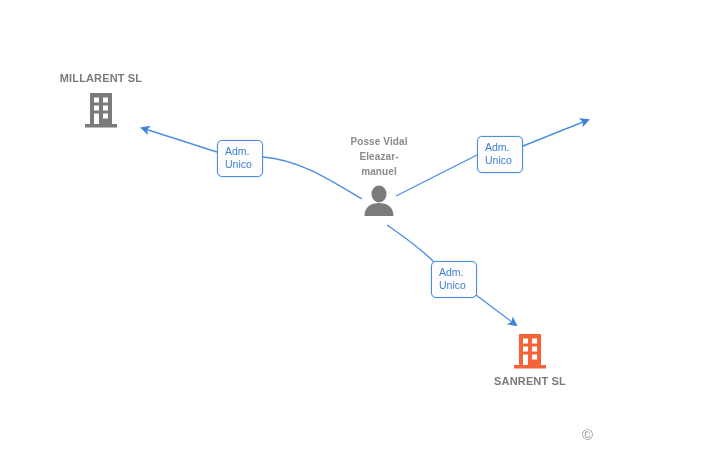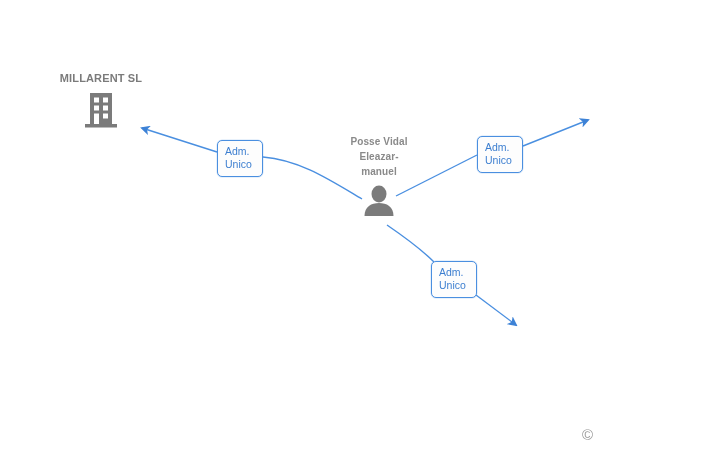--- a/index.html
+++ b/index.html
@@ -158,20 +158,35 @@
 Eleazar-
 manuel</div>
     <span class="icon-wrap">
       <svg width="34" height="32" viewBox="0 0 34 32" xmlns="http://www.w3.org/2000/svg">
         <ellipse cx="17" cy="9" rx="7.5" ry="8.5" fill="#7b7b7b"></ellipse>
         <path d="M 2.5 31 C 2.5 21.5 9.5 18 17 18 C 24.5 18 31.5 21.5 31.5 31 Z" fill="#7b7b7b"></path>
       </svg>
     </span>
   </div>
 
+  <div class="node" style="left:530px; top:331px;">
+    <span class="icon-wrap">
+      <svg width="36" height="40" viewBox="0 0 36 40" xmlns="http://www.w3.org/2000/svg">
+        <rect x="7" y="3" width="22" height="31" fill="#f4633a"></rect>
+        <rect x="2" y="34" width="32" height="3.5" fill="#f4633a"></rect>
+        <rect x="11" y="7.5" width="5" height="5" fill="#ffffff"></rect>
+        <rect x="20" y="7.5" width="5" height="5" fill="#ffffff"></rect>
+        <rect x="11" y="15.5" width="5" height="5" fill="#ffffff"></rect>
+        <rect x="20" y="15.5" width="5" height="5" fill="#ffffff"></rect>
+        <rect x="11" y="23.5" width="5" height="10.5" fill="#ffffff"></rect>
+        <rect x="20" y="23.5" width="5" height="5" fill="#ffffff"></rect>
+      </svg>
+    </span>
+    <div class="node-label company bottom">SANRENT SL</div>
+  </div>
 
   <div class="rel-box" style="left:217px; top:140px; width:46px;">Adm.
 Unico</div>
 
   <div class="rel-box" style="left:477px; top:136px; width:46px;">Adm.
 Unico</div>
 
   <div class="rel-box" style="left:431px; top:261px; width:46px;">Adm.
 Unico</div>
 

